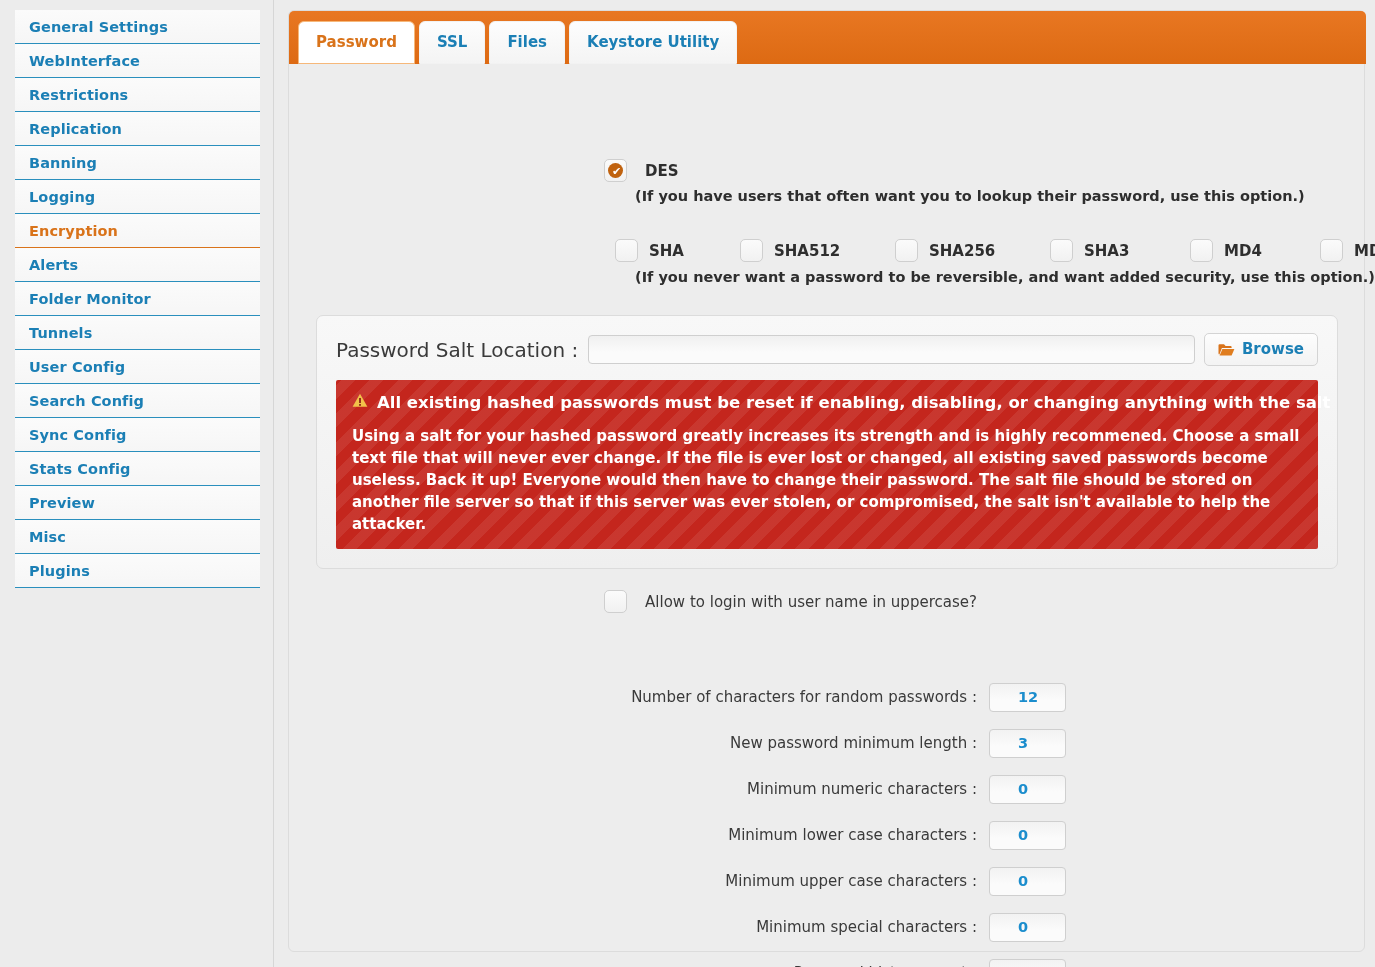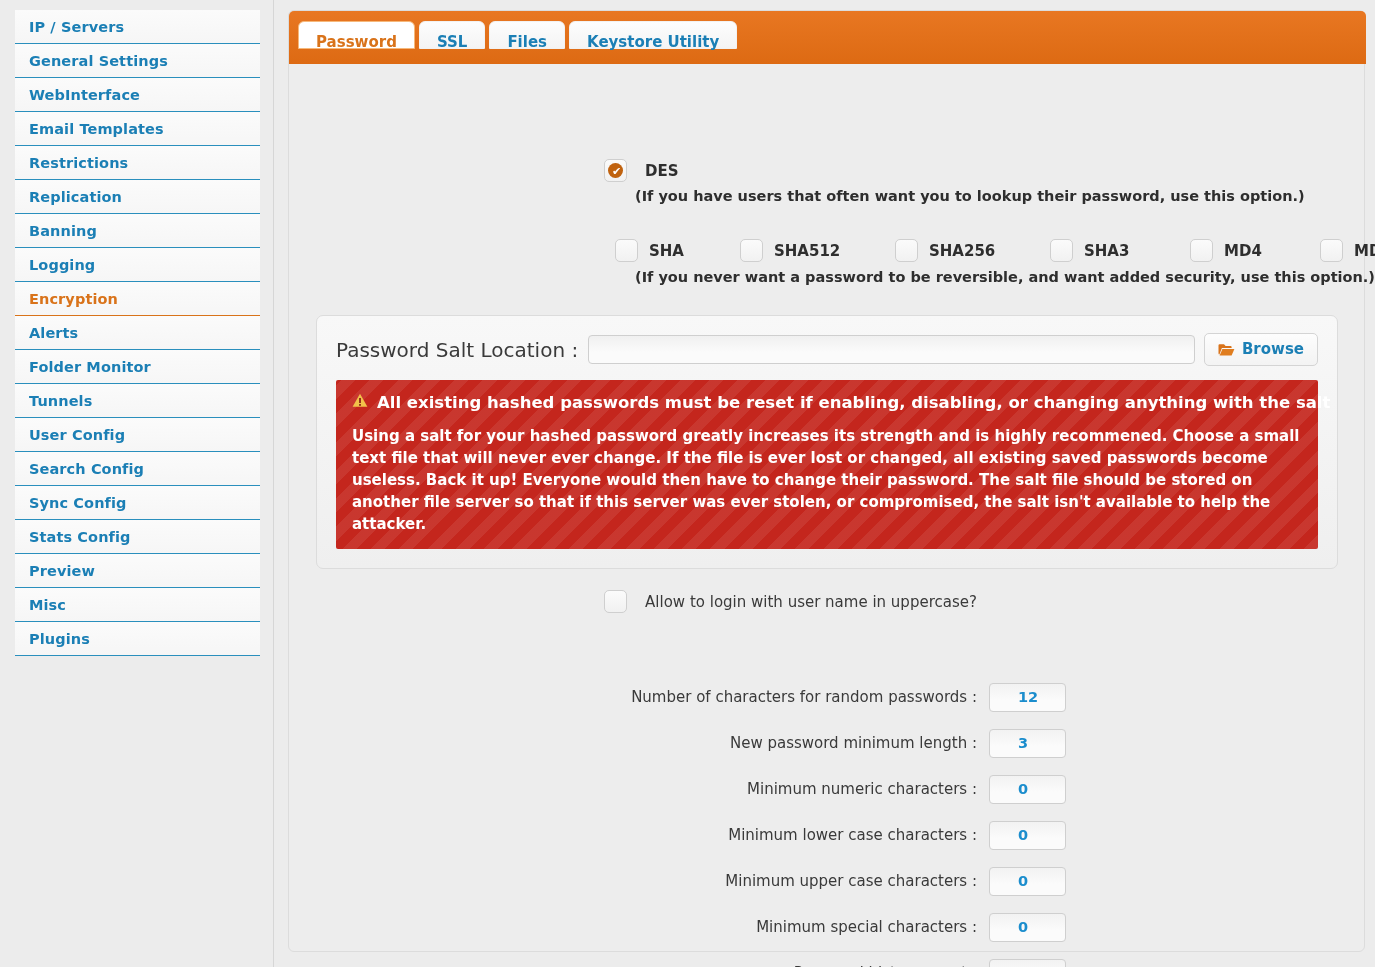--- a/index.html
+++ b/index.html
@@ -37,21 +37,21 @@
     border-radius: 6px;
   }
   .tabbar {
     position: absolute; left: 0; top: 0; width: 1077px; height: 53px;
     background: linear-gradient(to bottom, #e87722 0%, #dd6a13 100%);
     border-radius: 5px 5px 0 0;
     padding: 10px 0 0 9px;
   }
   .tab {
     display: inline-block; vertical-align: bottom;
-    height: 28px; line-height: 41px;
+    height: 43px; line-height: 41px;
     padding: 0 17px; margin-right: 4px;
     background: linear-gradient(to bottom, #fdfdfd 0%, #f4f4f4 100%);
     border: 1px solid #f2f2f2;
     border-radius: 6px 6px 0 0;
     color: #1b7fb5; font-size: 15px; font-weight: bold;
     cursor: pointer; white-space: nowrap; text-align: right;
   }
   .tab.active { color: #d9731a; background: #ffffff; border-color: #f6b87a; }
 
   .content { position: absolute; left: 0; top: 53px; width: 1077px; height: 889px; }
@@ -175,24 +175,22 @@
   }
   .numlist .txtin { width: 77px; height: 29px; line-height: 27px; padding-left: 28px; }
 </style>
 </head>
 <body>
 
 <div class="page">
 
   <div class="sidebar">
     <nav class="nav" id="nav-list">
-        <div class="nav-item">IP / Servers</div>
         <div class="nav-item">General Settings</div>
         <div class="nav-item">WebInterface</div>
-        <div class="nav-item">Email Templates</div>
         <div class="nav-item">Restrictions</div>
         <div class="nav-item">Replication</div>
         <div class="nav-item">Banning</div>
         <div class="nav-item">Logging</div>
         <div class="nav-item active">Encryption</div>
         <div class="nav-item">Alerts</div>
         <div class="nav-item">Folder Monitor</div>
         <div class="nav-item">Tunnels</div>
         <div class="nav-item">User Config</div>
         <div class="nav-item">Search Config</div>

